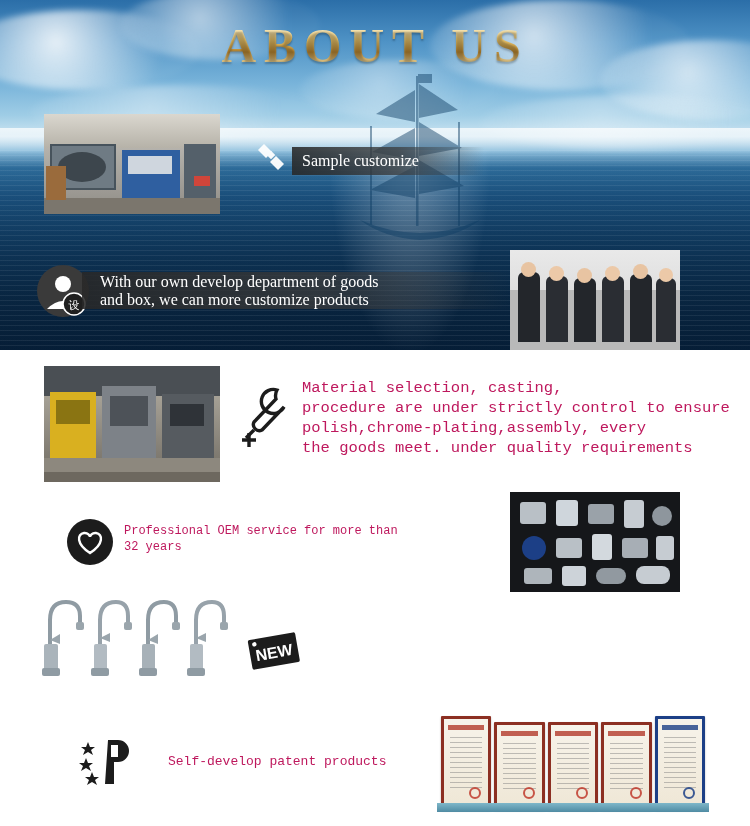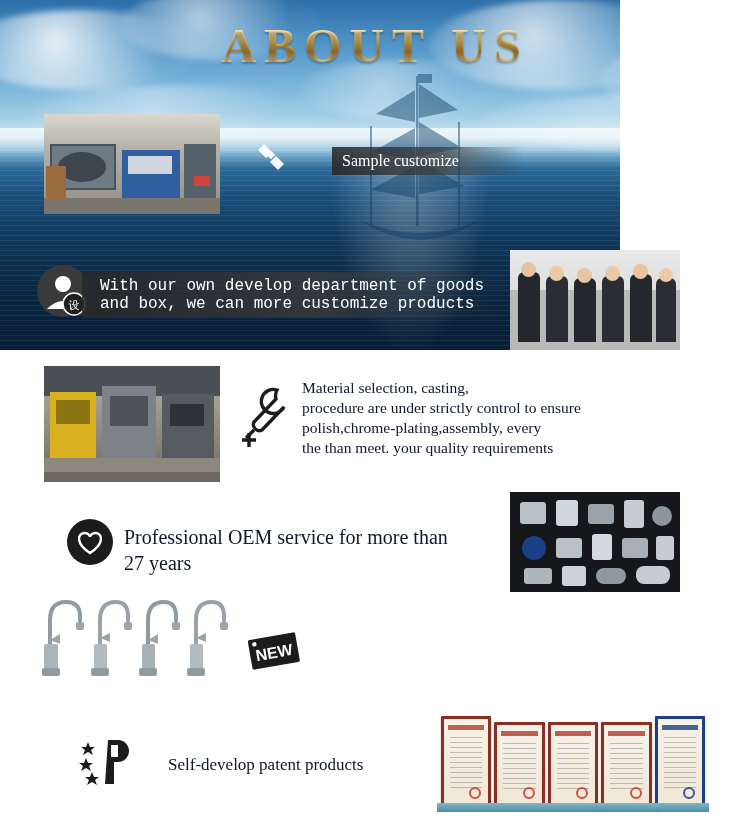--- a/index.html
+++ b/index.html
@@ -12,21 +12,21 @@
   .page {
     position: relative;
     width: 750px; height: 826px;
     background: #ffffff;
   }
 
   
   .hero {
     position: absolute;
     left: 0; top: 0;
-    width: 620px; height: 350px;
+    width: 750px; height: 350px;
     overflow: hidden;
     background: linear-gradient(#2b6ea8 0%, #4f93c6 12%, #79b4da 24%, #9fcde6 33%, #cfe6f2 39%, #8fc0de 43%, #2f6f9e 48%, #1d5685 56%, #123f66 70%, #0b2c4a 85%, #07203a 100%);
   }
   
   .cloud {
     position: absolute;
     border-radius: 50%;
     background: radial-gradient(circle at 40% 40%, rgba(255,255,255,0.85), rgba(255,255,255,0.05) 70%);
     filter: blur(3px);
     pointer-events: none;
@@ -82,22 +82,22 @@
   .photo {
     position: absolute;
     background: #cfd4d8;
     overflow: hidden;
   }
   .photo .ph-inner { position: absolute; inset: 0; }
 
   
   .row-text {
     position: absolute;
-    font-family: Liberation Serif, serif;
-    color: #0f172a;
+    font-family: Liberation Mono, monospace;
+    color: #be185d;
     line-height: 1.3;
   }
 
   .banner {
     position: absolute;
     display: flex;
     align-items: center;
     color: #ffffff;
     font-family: "Liberation Serif", serif;
     background: linear-gradient(to right, rgba(40,40,40,0.88) 0%, rgba(60,60,60,0.75) 55%, rgba(90,90,90,0.0) 100%);
@@ -185,21 +185,21 @@
       <div style="position:absolute;left:6px;top:30px;width:66px;height:46px;background:#6f7b84;border:2px solid #47535c;"></div>
       <div style="position:absolute;left:14px;top:38px;width:48px;height:30px;border-radius:50%;background:#3d464d;"></div>
       <div style="position:absolute;left:78px;top:36px;width:58px;height:52px;background:#2f5fa0;"></div>
       <div style="position:absolute;left:84px;top:42px;width:44px;height:18px;background:#cfd6de;"></div>
       <div style="position:absolute;left:140px;top:30px;width:32px;height:60px;background:#54606a;"></div>
       <div style="position:absolute;left:0;top:84px;width:176px;height:16px;background:#7b766d;"></div>
       <div style="position:absolute;left:2px;top:52px;width:20px;height:34px;background:#9a6b3c;"></div>
       <div style="position:absolute;left:150px;top:62px;width:16px;height:10px;background:#d0453a;"></div>
     </div>
 
-    <div class="banner" style="left:292px; top:147px; width:192px; height:28px;margin-left:40px;">
+    <div class="banner" style="left:292px; top:147px; width:192px; height:28px;">
       <span style="font-size:16px;">Sample customize</span>
     </div>
     <svg style="position:absolute;left:252px;top:140px;width:42px;height:42px;" viewBox="0 0 42 42">
       <g fill="#ffffff" opacity="0.95">
         <path d="M12 4 L20 12 L14 18 L6 10 Z"></path>
         <path d="M24 16 L32 24 L26 30 L18 22 Z"></path>
         <rect x="16" y="12" width="6" height="6" transform="rotate(45 19 15)"></rect>
       </g>
     </svg>
   </div>
@@ -223,21 +223,21 @@
   </div>
 
   <svg style="position:absolute;left:36px;top:264px;width:54px;height:54px;" viewBox="0 0 54 54">
     <circle cx="27" cy="27" r="26" fill="#3a3a3a"></circle>
     <circle cx="27" cy="20" r="8" fill="#ffffff"></circle>
     <path d="M11 45 q16 -16 32 0 z" fill="#ffffff"></path>
     <circle cx="38" cy="40" r="11" fill="#1f1f1f" stroke="#ffffff" stroke-width="1.5"></circle>
     <text x="38" y="44.5" font-size="11" fill="#ffffff" text-anchor="middle" font-family="DejaVu Sans, sans-serif">设</text>
   </svg>
 
-  <div class="banner" style="left:82px; top:272px; width:430px; height:46px; padding-left:18px;font-family:Liberation Mono, monospace;">
+  <div class="banner" style="left:82px; top:272px; width:430px; height:37px; padding-left:18px;">
     <div>
       <div style="font-size:16px;">With our own develop department of goods</div>
       <div style="font-size:16px;">and box, we can more customize products</div>
     </div>
   </div>
 
   <div class="photo" style="left:44px; top:366px; width:176px; height:116px;">
     <div class="ph-inner" style="background:linear-gradient(#b9b4a8,#6f6a61);"></div>
     <div style="position:absolute;left:0;top:0;width:176px;height:30px;background:#4a4f54;"></div>
     <div style="position:absolute;left:6px;top:26px;width:46px;height:66px;background:#d9b020;"></div>
@@ -255,21 +255,21 @@
       <path d="M41 8 a12 12 0 1 0 7 17 L26 48 a6 6 0 0 1 -8 -8 L40 17 a12 12 0 0 1 1 -9 Z"></path>
       <path d="M18 48 L10 56"></path>
       <path d="M6 58 h14 M13 51 v14"></path>
     </g>
   </svg>
 
   <div class="row-text" style="left:302px; top:378px; width:440px; font-size:15.5px;">
     <div>Material selection, casting,</div>
     <div>procedure are under strictly control to ensure</div>
     <div>polish,chrome-plating,assembly, every</div>
-    <div>the than meet. your quality requirements</div>
+    <div>the goods meet. under quality requirements</div>
   </div>
 
   <div class="photo" style="left:510px; top:492px; width:170px; height:100px; background:#111;">
     <div class="ph-inner" style="background:#15171a;"></div>
     <div style="position:absolute;left:10px;top:10px;width:26px;height:22px;background:#b9c0c6;border-radius:3px;"></div>
     <div style="position:absolute;left:46px;top:8px;width:22px;height:26px;background:#cfd6dc;border-radius:3px;"></div>
     <div style="position:absolute;left:78px;top:12px;width:26px;height:20px;background:#9aa2a9;border-radius:3px;"></div>
     <div style="position:absolute;left:114px;top:8px;width:20px;height:28px;background:#c6ccd2;border-radius:3px;"></div>
     <div style="position:absolute;left:142px;top:14px;width:20px;height:20px;background:#8e969d;border-radius:50%;"></div>
     <div style="position:absolute;left:12px;top:44px;width:24px;height:24px;background:#1c3f86;border-radius:50%;"></div>
@@ -281,23 +281,23 @@
     <div style="position:absolute;left:52px;top:74px;width:24px;height:20px;background:#cdd3d9;border-radius:3px;"></div>
     <div style="position:absolute;left:86px;top:76px;width:30px;height:16px;background:#9199a0;border-radius:8px;"></div>
     <div style="position:absolute;left:126px;top:74px;width:34px;height:18px;background:#c6ccd2;border-radius:8px;"></div>
   </div>
 
   <svg style="position:absolute;left:66px;top:518px;width:48px;height:48px;" viewBox="0 0 48 48">
     <circle cx="24" cy="24" r="23" fill="#1c1c1c"></circle>
     <path d="M24 35 C10 26 11 16 18 15 C22 14.5 24 18 24 19 C24 18 26 14.5 30 15 C37 16 38 26 24 35 Z" fill="none" stroke="#ffffff" stroke-width="2.4"></path>
   </svg>
 
-  <div class="row-text" style="left:124px; top:524px; width:400px; font-size:20px;">
+  <div class="row-text" style="left:124px; top:524px; width:400px; font-size:12px;">
     <div>Professional OEM service for more than</div>
-    <div>27 years</div>
+    <div>32 years</div>
   </div>
 
   <div style="position:absolute;left:40px;top:590px;width:190px;height:100px;">
     <svg class="faucet" style="left:0px;  top:0px;" viewBox="0 0 46 96">
       <g fill="none" stroke="#8f9ba3" stroke-width="4">
         <path d="M10 56 V30 Q10 12 26 12 Q40 12 40 26 V34"></path>
       </g>
       <rect x="4" y="54" width="14" height="26" rx="2" fill="#aab4bb"></rect>
       <rect x="2" y="78" width="18" height="8" rx="2" fill="#8f9ba3"></rect>
       <path d="M10 50 l10 -6 l0 10 z" fill="#9aa5ac"></path>
@@ -373,17 +373,17 @@
   <svg style="position:absolute;left:78px;top:736px;width:62px;height:52px;" viewBox="0 0 62 52">
     <g fill="#1c1c1c">
       <path d="M30 4 h10 a11 11 0 0 1 0 22 h-4 v22 h-9 Z"></path>
       <polygon points="10,6 12,11 17,11 13,14 15,19 10,16 5,19 7,14 3,11 8,11"></polygon>
       <polygon points="8,22 10,27 15,27 11,30 13,35 8,32 3,35 5,30 1,27 6,27"></polygon>
       <polygon points="14,36 16,41 21,41 17,44 19,49 14,46 9,49 11,44 7,41 12,41"></polygon>
     </g>
     <rect x="33" y="9" width="7" height="12" fill="#ffffff"></rect>
   </svg>
 
-  <div class="row-text" style="left:168px; top:754px; width:400px; font-size:17px;">
+  <div class="row-text" style="left:168px; top:754px; width:400px; font-size:13px;">
     <div class="nowrap">Self-develop patent products</div>
   </div>
 
 </div>
 
 </body></html>

